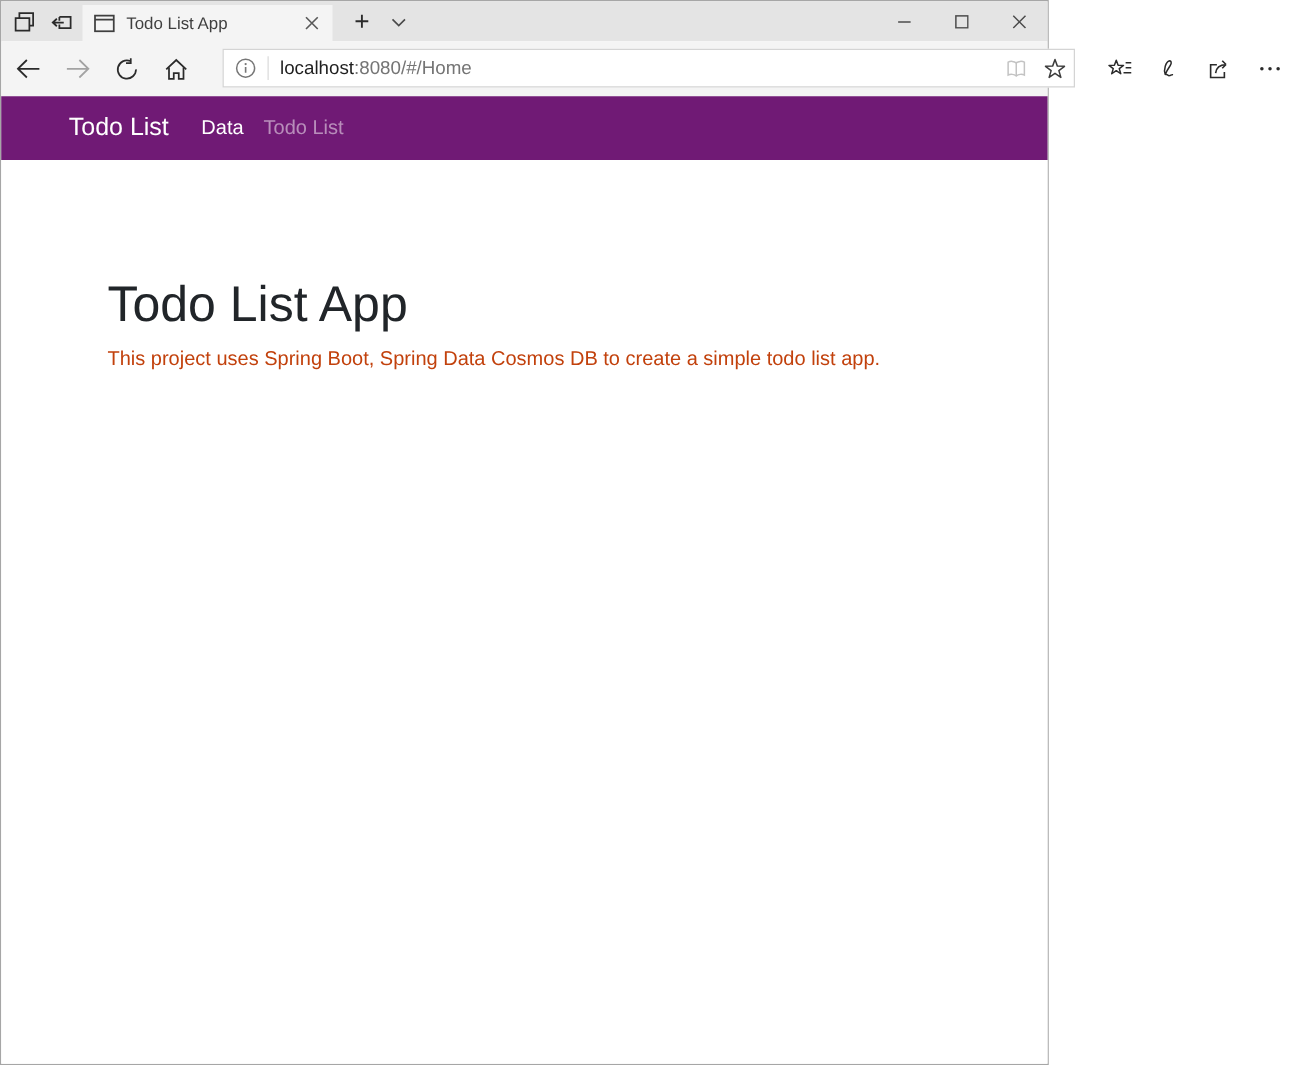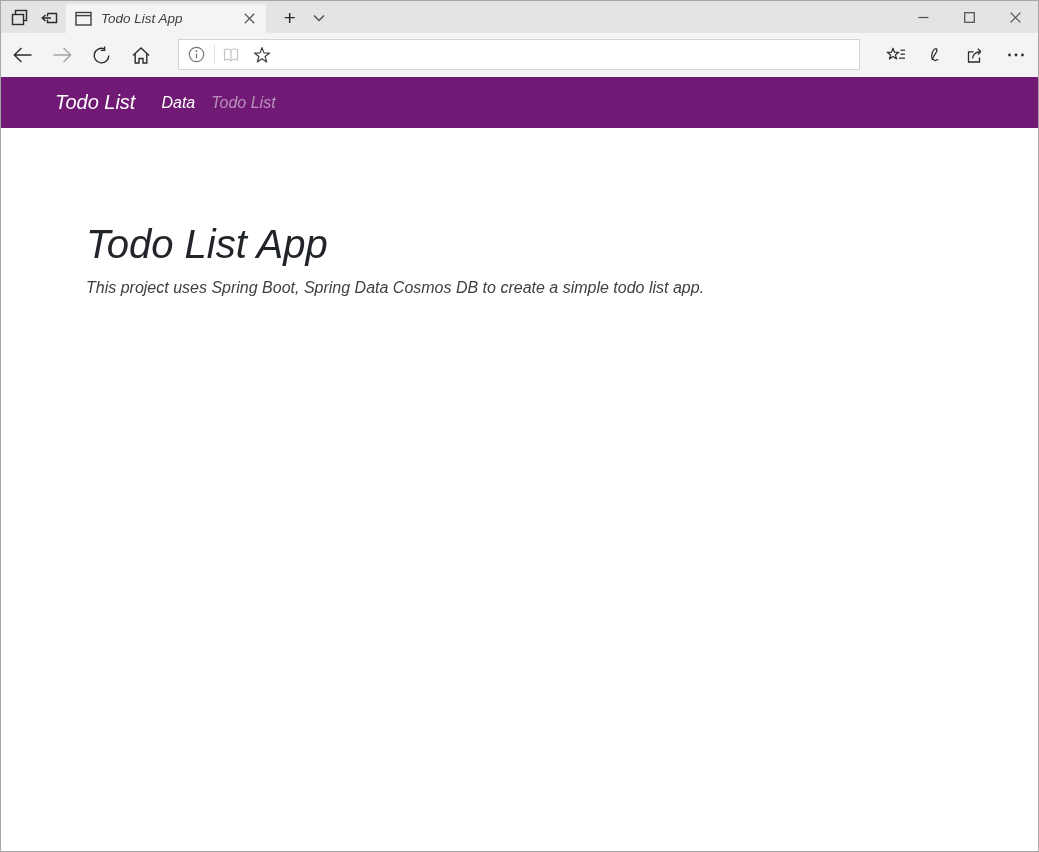--- a/index.html
+++ b/index.html
@@ -3,24 +3,23 @@
 <meta charset="utf-8">
 <style>
   * { box-sizing: border-box; margin: 0; padding: 0; }
   html, body {
     font-family: "Liberation Sans", "DejaVu Sans", sans-serif;
     background: #ffffff;
     width: 1039px; height: 852px; overflow: hidden;
   }
   .window {
     position: relative;
-    width: 1039px; height: 852px;
+    width: 839px; height: 852px;
     border: 1px solid #a6a6a6;
     background: #ffffff;
-    font-style: italic;
   }
 
   
   .titlebar {
     position: absolute; left: 0; right: 0; top: 0; height: 32px;
     background: #e4e4e4;
   }
   .tb-btn {
     position: absolute; top: 7px; width: 18px; height: 18px;
     display: flex; align-items: center; justify-content: center;
@@ -88,21 +87,21 @@
     background: #ffffff;
     padding-left: 85px; padding-right: 40px;
   }
   .page-title {
     margin-top: 94px;
     font-size: 40px; font-weight: 300; line-height: 1.1;
     color: #212529;
   }
   .page-desc {
     margin-top: 13px;
-    font-size: 16px; color: #404040;
+    font-size: 16px; color: #c2410c;
   }
 
   svg { display: block; }
 </style>
 </head>
 <body>
 
 <div class="window">
 
   <div class="titlebar">
@@ -201,20 +200,21 @@
 
     <div class="addressbar">
       <span class="addr-info">
         <svg width="17" height="17" viewBox="0 0 17 17">
           <circle cx="8.5" cy="8.5" r="7.2" fill="none" stroke="#767676" stroke-width="1.2"></circle>
           <line x1="8.5" y1="7.6" x2="8.5" y2="12.2" stroke="#767676" stroke-width="1.3"></line>
           <circle cx="8.5" cy="5.2" r="0.9" fill="#767676"></circle>
         </svg>
       </span>
       <span class="addr-sep"></span>
+      <span class="addr-url"><span class="addr-host">localhost</span><span class="addr-path">:8080/#/Home</span></span>
       <span class="addr-tool">
         <svg width="18" height="16" viewBox="0 0 18 16">
           <path d="M9 3.4 C7.4 1.8 4.3 1.8 2.5 2.7 V13 C4.3 12.2 7.4 12.2 9 13.8 C10.6 12.2 13.7 12.2 15.5 13 V2.7 C13.7 1.8 10.6 1.8 9 3.4 Z" fill="none" stroke="#c3c3c3" stroke-width="1.2"></path>
           <line x1="9" y1="3.4" x2="9" y2="13.8" stroke="#c3c3c3" stroke-width="1.2"></line>
         </svg>
       </span>
       <span class="addr-tool">
         <svg width="18" height="18" viewBox="0 0 18 18">
           <path d="M9 1.6 L10.9 6.9 L16.6 7.05 L12.1 10.5 L13.7 15.9 L9 12.65 L4.3 15.9 L5.9 10.5 L1.4 7.05 L7.1 6.9 Z" fill="none" stroke="#3d3d3d" stroke-width="1.2" stroke-linejoin="round"></path>
         </svg>

